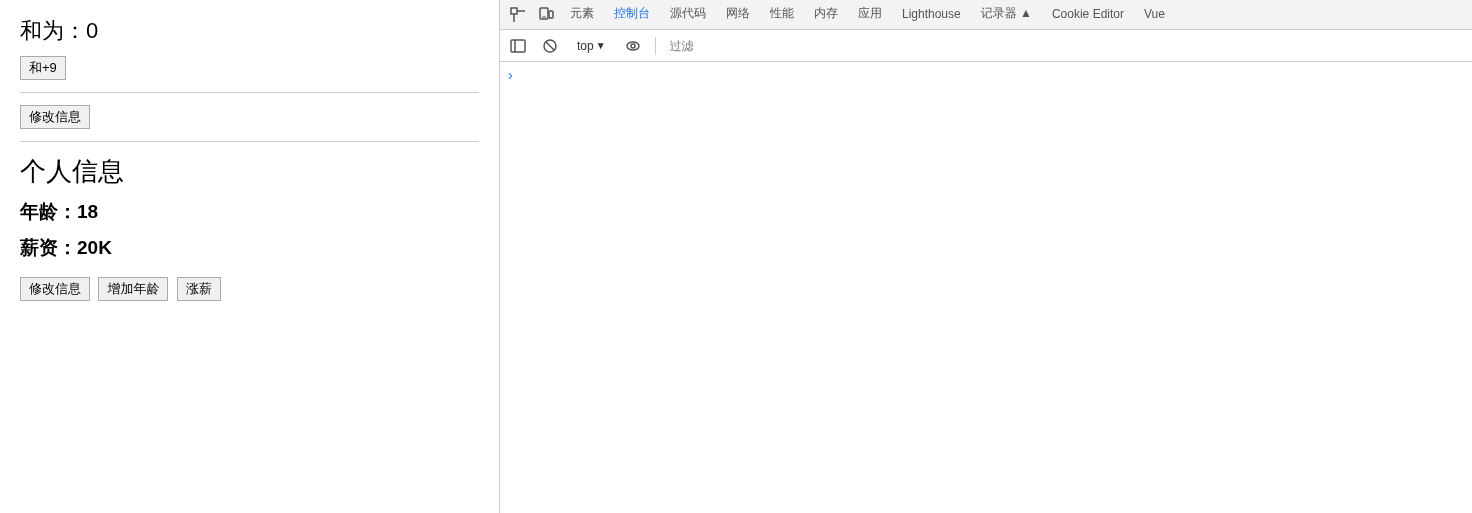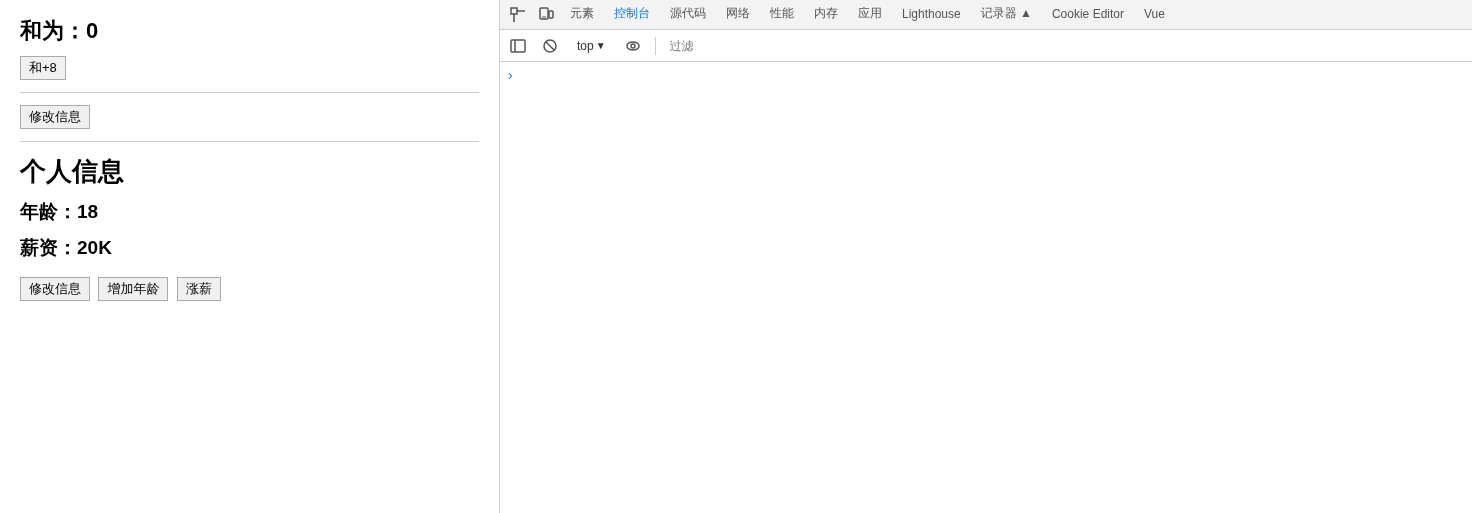--- a/index.html
+++ b/index.html
@@ -30,21 +30,21 @@
       padding-bottom: 12px;
       border-bottom: 1px solid #ccc;
     }
 
     .section:last-child {
       border-bottom: none;
     }
 
     .section-title {
       font-size: 22px;
-      font-weight: bold;
+      font-weight: normal;
       margin-bottom: 10px;
       color: #000;
     }
 
     .btn {
       display: inline-block;
       padding: 2px 8px;
       border: 1px solid #aaa;
       background: #f0f0f0;
       cursor: pointer;
@@ -187,21 +187,21 @@
       cursor: pointer;
     }
   </style>
 </head>
 <body>
 
 <div class="left-panel">
 
   <div class="section">
     <div class="section-title">和为：0</div>
-    <button class="btn">和+8</button>
+    <button class="btn">和+9</button>
   </div>
 
   <div class="section">
     <button class="btn">修改信息</button>
   </div>
 
   <div class="personal-section">
     <div class="section-title">个人信息</div>
     <div class="personal-info-item">年龄：18</div>
     <div class="personal-info-item">薪资：20K</div>

